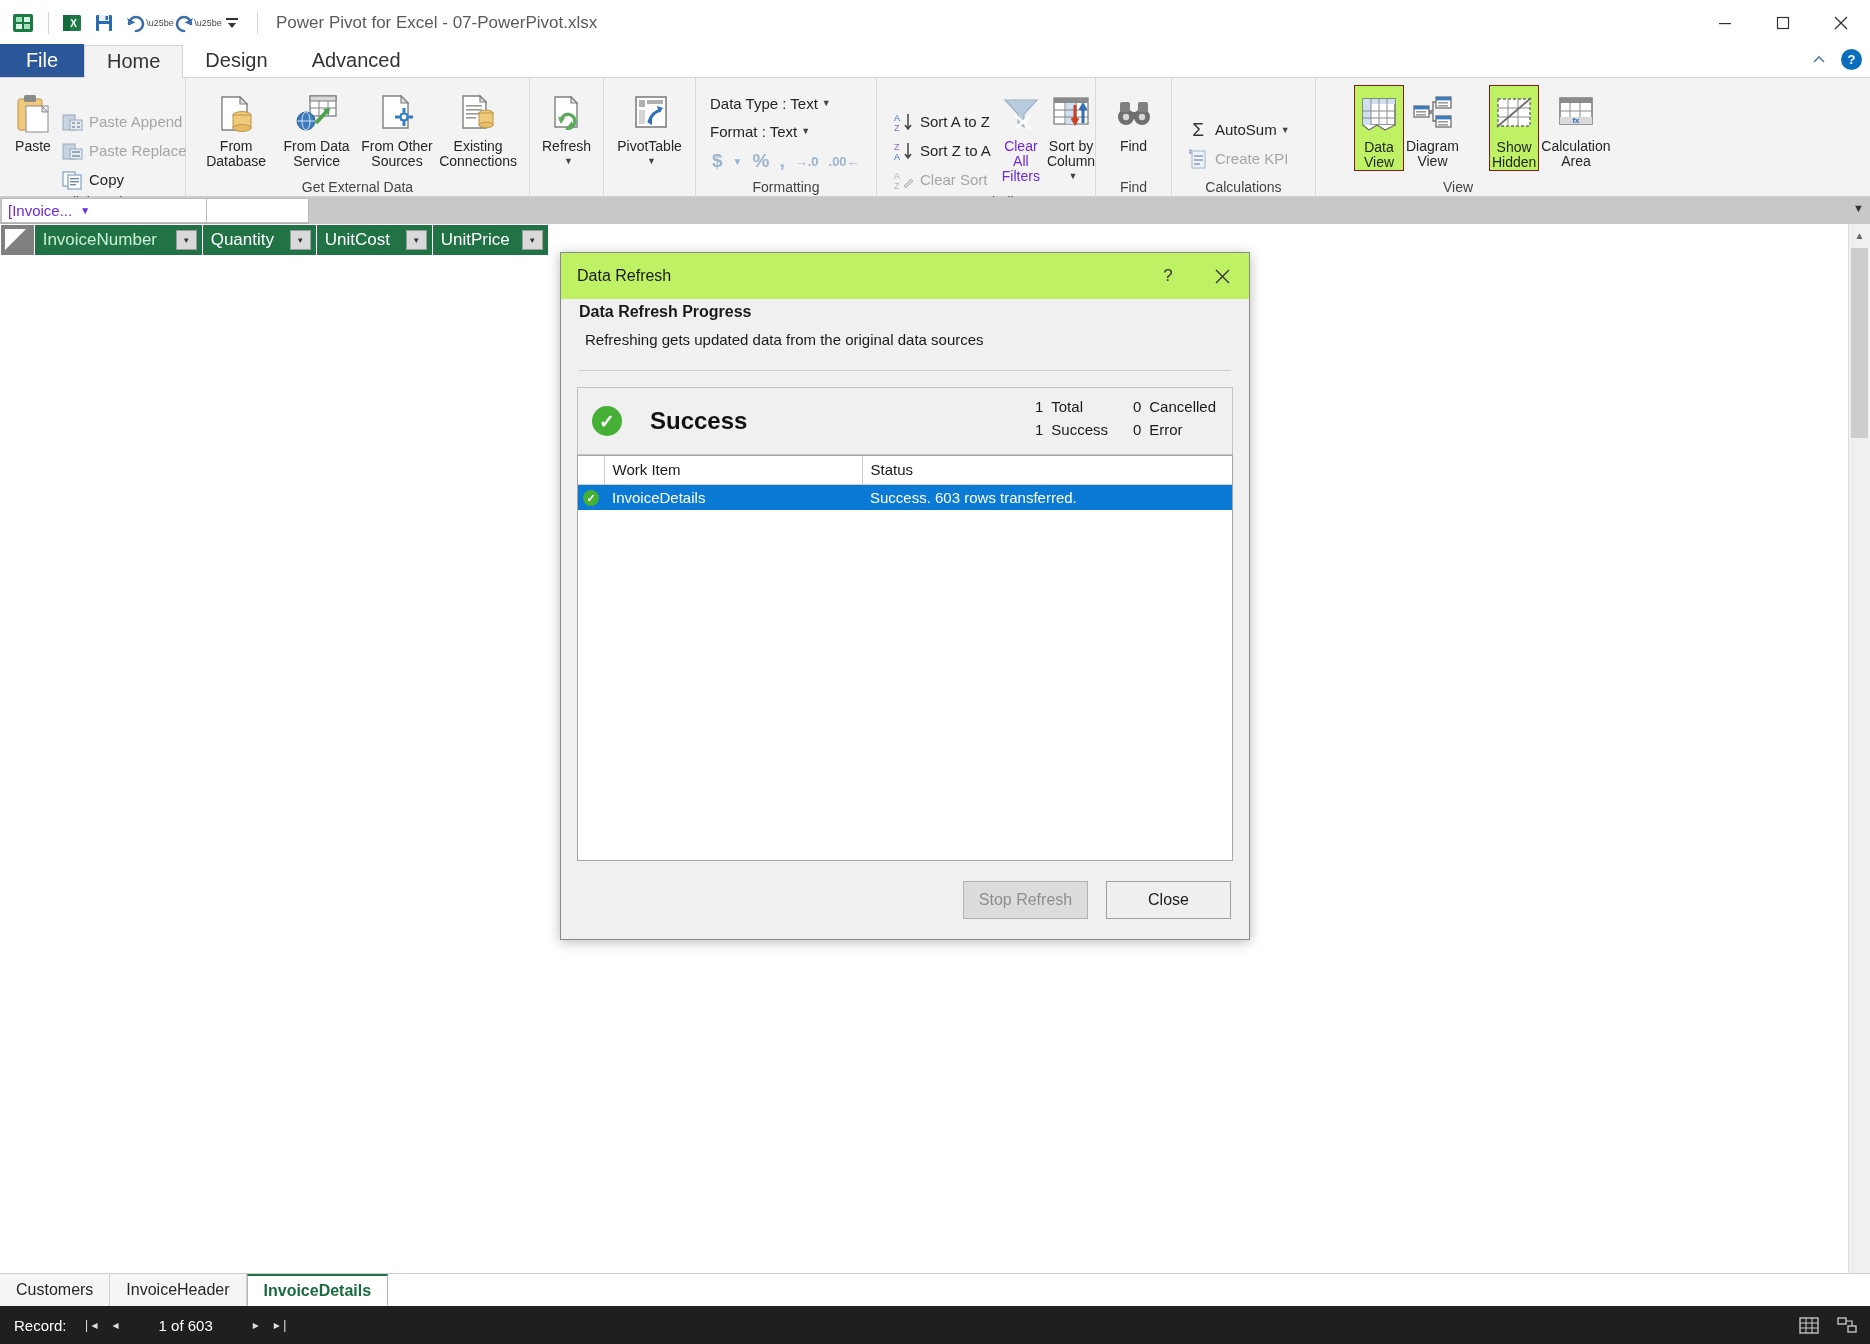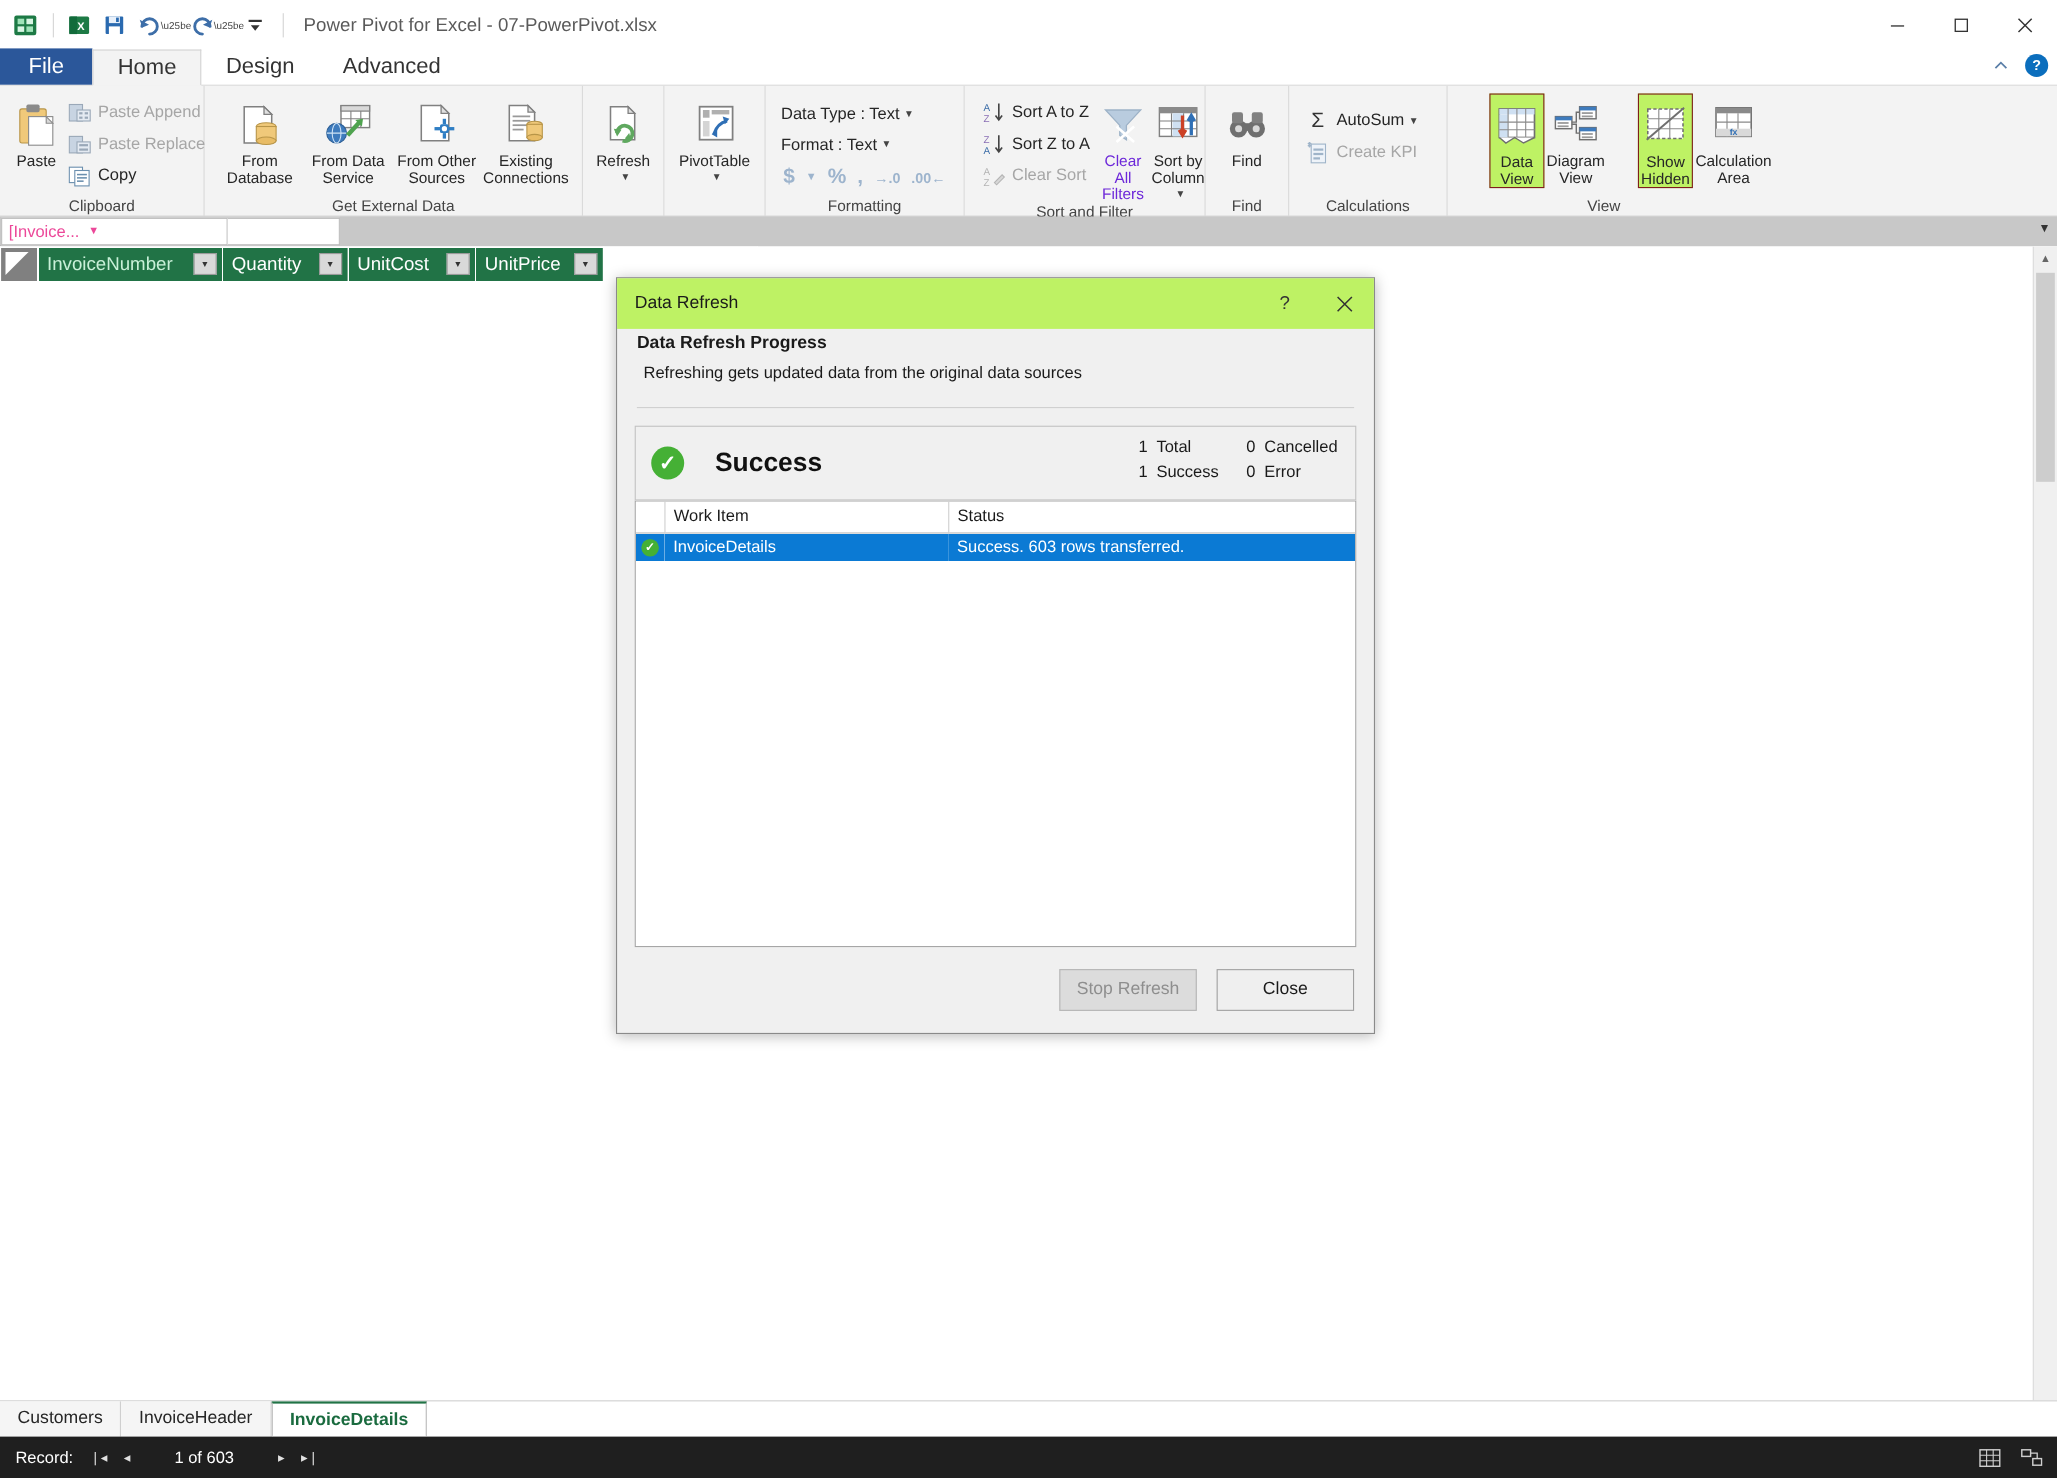--- a/index.html
+++ b/index.html
@@ -143,20 +143,21 @@
   .bigbtn.narrow { width: 62px; }
   .bigbtn.sel {
     background: #bef264;
     border: 1px solid #7f1d1d;
     margin-left: 28px;
   }
 
   .smallrow {
     display: flex; flex-direction: column; justify-content: flex-start;
     padding-top: 2px;
+    margin-top: 20px;
   }
   .smallbtn {
     display: flex; align-items: center;
     height: 29px;
     padding: 0 6px 0 3px;
     font-size: 15px;
     color: #262626;
     white-space: nowrap;
   }
   .smallbtn.disabled { color: #a6a6a6; }
@@ -175,21 +176,21 @@
     position: relative;
     border-bottom: 1px solid #b0b0b0;
   }
   .fb-name {
     width: 206px; height: 25px;
     background: #ffffff;
     border: 1px solid #bcbcbc;
     display: flex; align-items: center;
     padding: 0 6px;
     font-size: 15px;
-    color: #ec4899;
+    color: #6d28d9;
     margin-left: 1px;
   }
   .fb-input {
     flex: 1; height: 25px;
     background: #ffffff;
     border: 1px solid #bcbcbc;
     border-left: none;
     max-width: 102px;
   }
   .fb-rest { flex: 1; height: 27px; background: #c8c8c8; }

